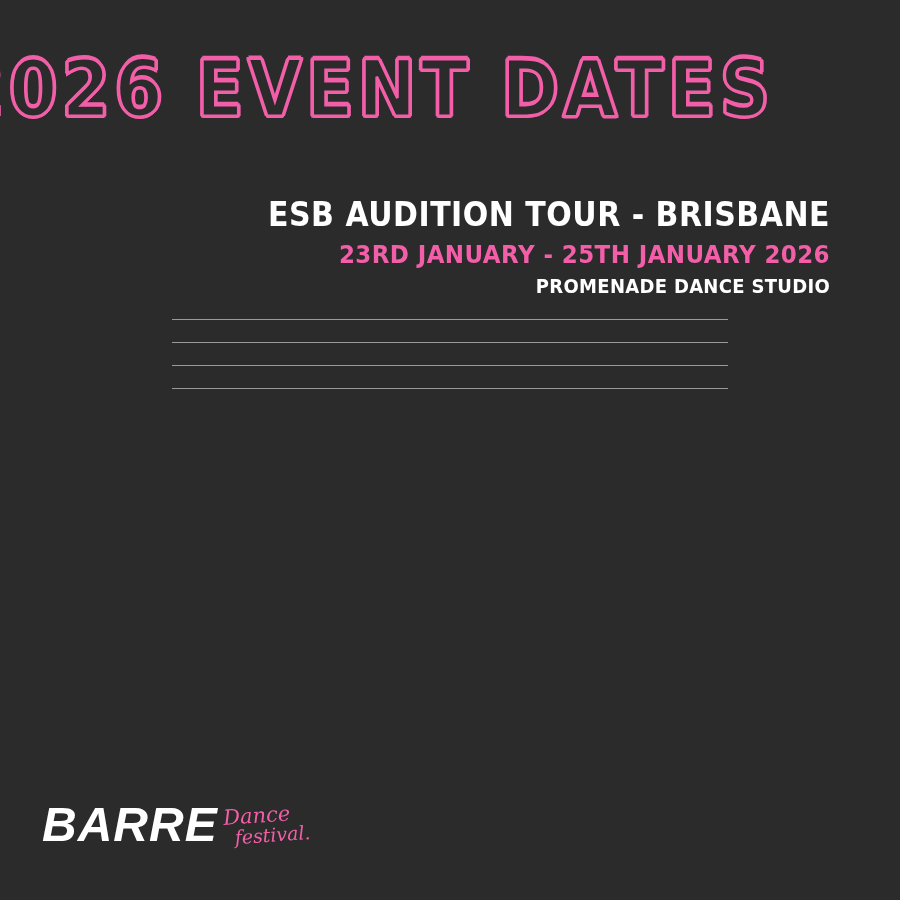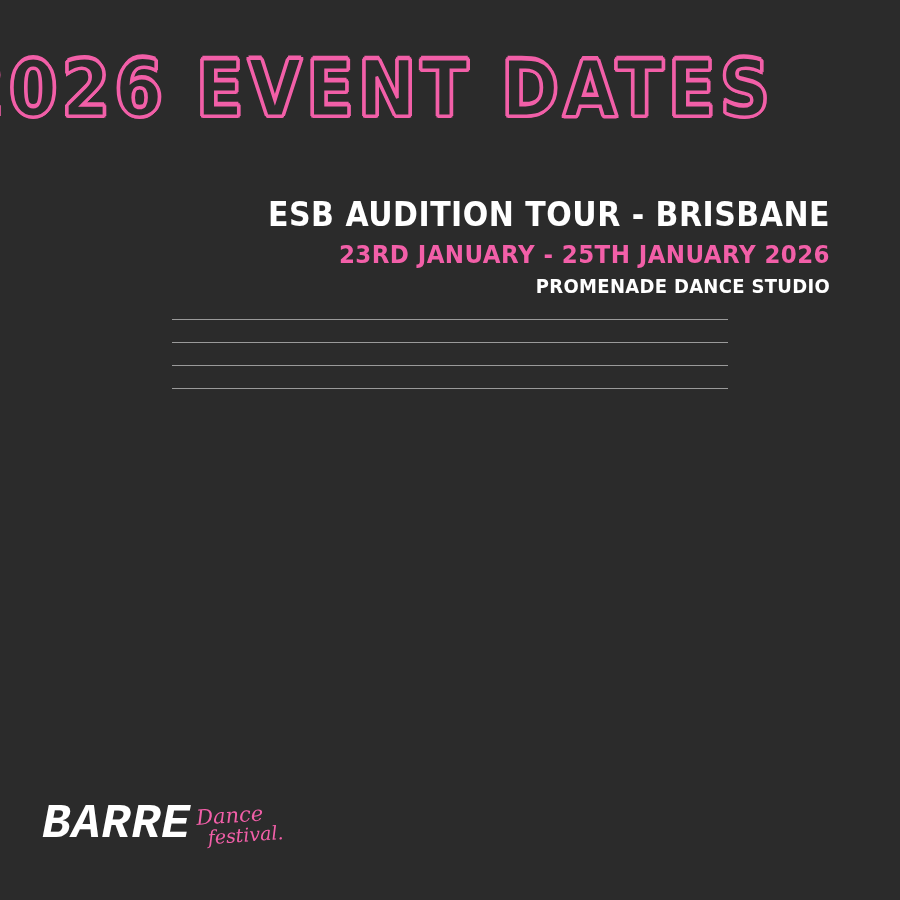--- a/index.html
+++ b/index.html
@@ -101,21 +101,21 @@
     color: #ffffff;
   }
   .logo-top {
     font-family: "DejaVu Sans", sans-serif;
     font-size: 15px;
     font-weight: bold;
     letter-spacing: 2.5px;
     margin-bottom: 1px;
   }
   .logo-main {
-    font-family: Liberation Mono, monospace;
+    font-family: Liberation Sans, sans-serif;
     font-size: 48px;
     font-weight: bold;
     font-style: italic;
     letter-spacing: 1px;
     line-height: 0.95;
     display: inline-block;
   }
   .logo-script {
     display: inline-block;
     font-family: "DejaVu Serif", serif;

